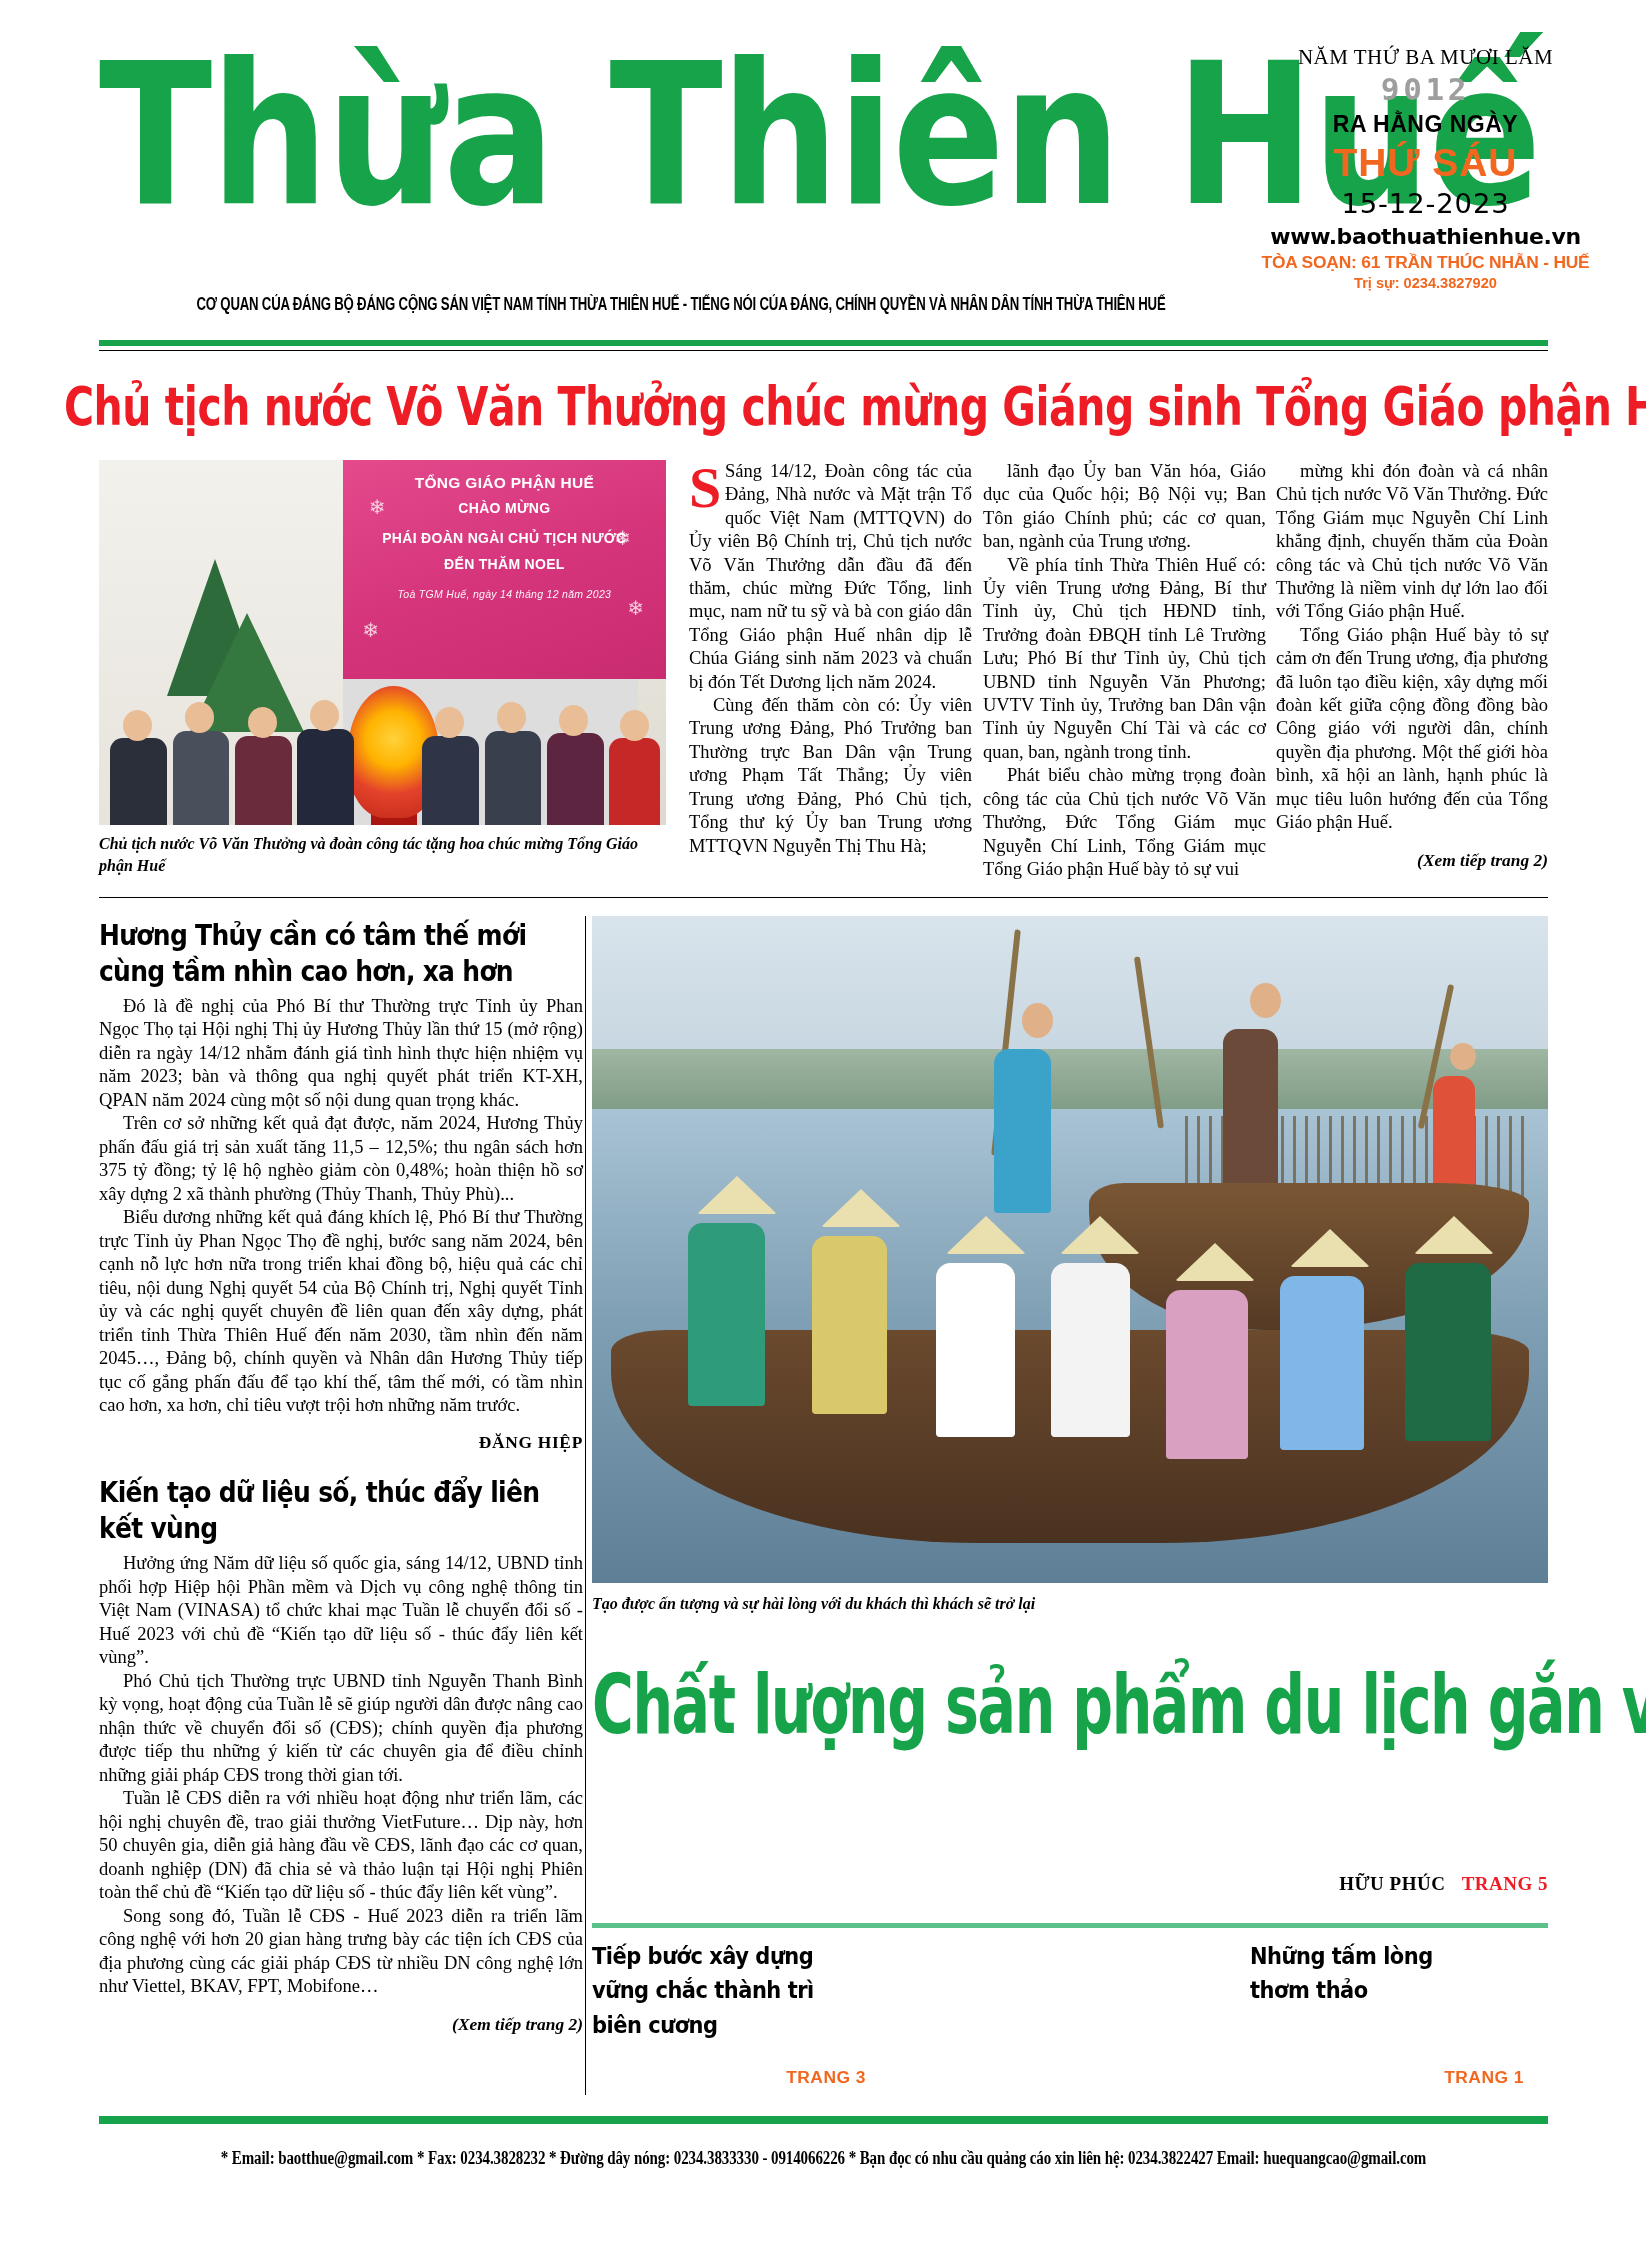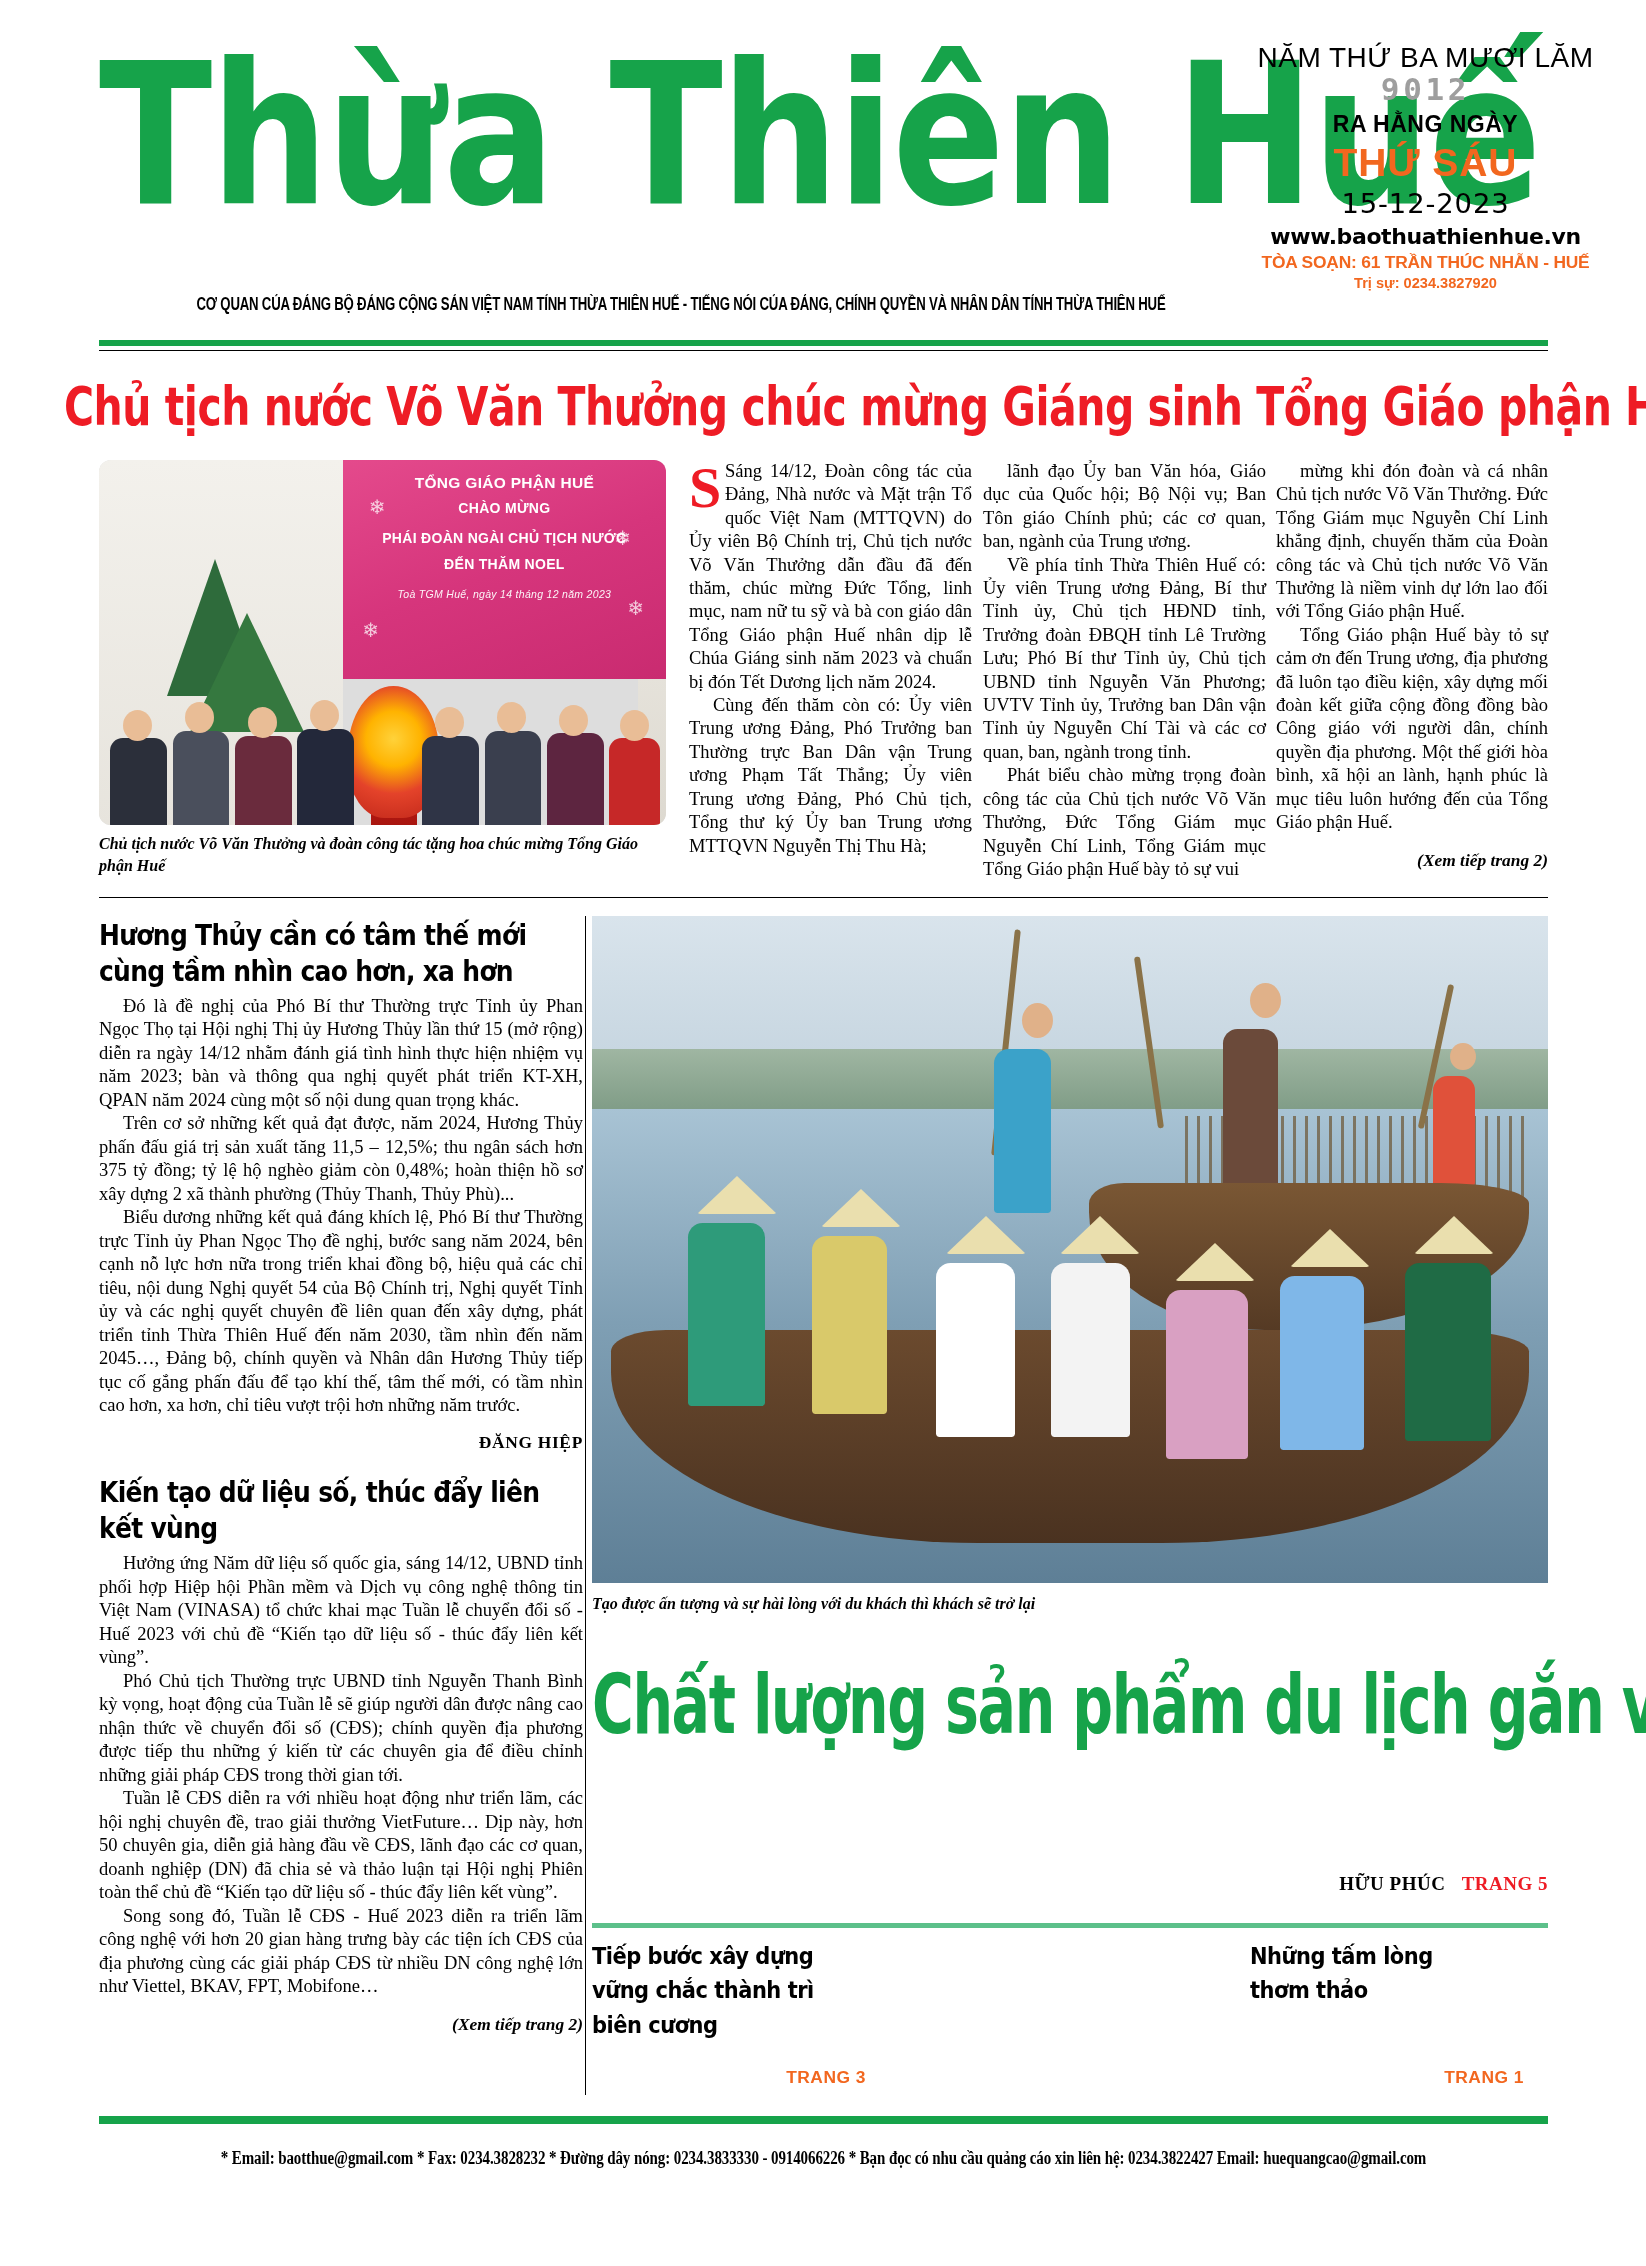--- a/index.html
+++ b/index.html
@@ -64,22 +64,22 @@
   }
 
   .mast-info {
     position: absolute;
     left: 1243px;
     top: 44px;
     width: 365px;
     text-align: center;
   }
   .mi-year {
-    font-family: Liberation Sans, sans-serif;
-    font-size: 28px;
+    font-family: Liberation Serif, serif;
+    font-size: 21px;
     letter-spacing: 0.5px;
     line-height: 27.4px;
     white-space: nowrap;
     text-align: center;
   }
   .mi-number {
     font-family: "DejaVu Sans Mono", monospace;
     font-weight: 700;
     font-size: 31px;
     line-height: 37px;
@@ -168,21 +168,20 @@
     width: 1449px;
     height: 411px;
   }
   .lead-photo {
     position: absolute;
     left: 0; top: 0;
     width: 567px;
     height: 365px;
     overflow: hidden;
     background: #ddd;
-    border-radius: 12px;
   }
   .lead-caption {
     position: absolute;
     left: 0;
     top: 373px;
     width: 567px;
     font-family: "Liberation Serif", serif;
     font-style: italic;
     font-weight: 700;
     font-size: 16px;

